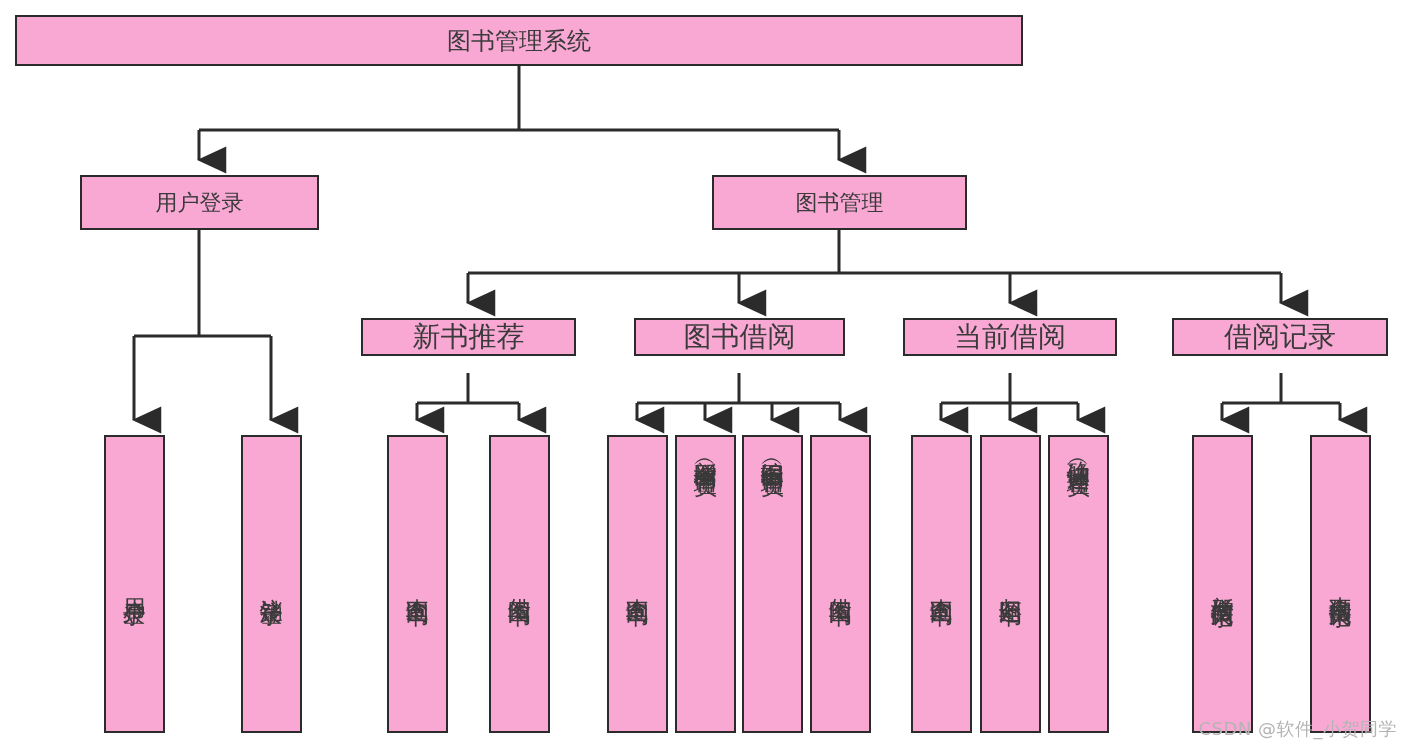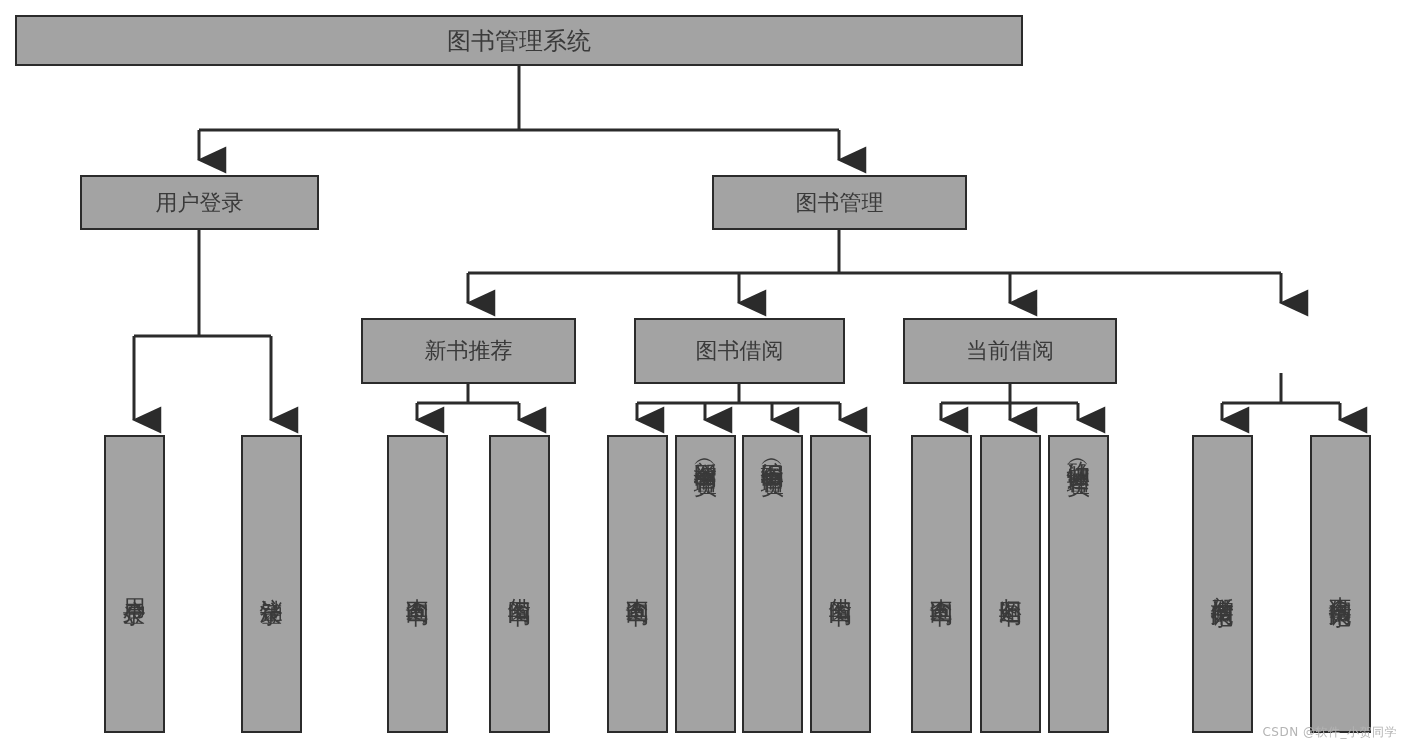--- a/index.html
+++ b/index.html
@@ -15,37 +15,37 @@
     width:1405px;height:747px;
   }
   #wires{
     position:absolute;left:0;top:0;
     width:1405px;height:747px;
     pointer-events:none;
   }
   .node{
     position:absolute;
     box-sizing:border-box;
-    background:#a3a3a3;
+    background:#f9a8d4;
     border:2.5px solid #2b2b2b;
     display:flex;
     align-items:center;
     justify-content:center;
     color:#3a3a3a;
     z-index:2;
   }
   .node.root{
     left:15px;top:15px;width:1008px;height:51px;
     font-size:24px;
   }
   .node.lvl1{
     top:175px;height:55px;font-size:22px;
   }
   .node.lvl2{
-    top:318px;height:66px;font-size:22px;
+    top:318px;height:38px;font-size:28px;
   }
   .node.leaf{
     top:435px;height:298px;
     font-size:23px;
     align-items:center;
     justify-content:center;
     padding:4px 0;
   }
   .vtext{
     writing-mode:vertical-rl;
@@ -55,21 +55,21 @@
     white-space:nowrap;
     color:#3a3a3a;
   }
   .leaf-tall .vtext{
     align-self:flex-start;
     margin-top:2px;
   }
   .watermark{
     position:absolute;
     right:8px;bottom:6px;
-    font-size:12px;
+    font-size:18px;
     color:#b4b4b4;
     letter-spacing:0.5px;
     z-index:5;
     white-space:nowrap;
   }
 </style>
 </head>
 <body>
 
 <div id="diagram">
@@ -127,20 +127,21 @@
   </svg>
 
   <div class="node root">图书管理系统</div>
 
   <div class="node lvl1" style="left:80px;width:239px;">用户登录</div>
   <div class="node lvl1" style="left:712px;width:255px;font-family:Liberation Mono, monospace;">图书管理</div>
 
   <div class="node lvl2" style="left:361px;width:215px;">新书推荐</div>
   <div class="node lvl2" style="left:903px;width:214px;">当前借阅</div>
   <div class="node lvl2" style="left:634px;width:211px;">图书借阅</div>
+  <div class="node lvl2" style="left:1172px;width:216px;">借阅记录</div>
 
   <div class="node leaf" style="left:104px;width:61px;">
     <span class="vtext">用户登录</span>
   </div>
   <div class="node leaf" style="left:241px;width:61px;">
     <span class="vtext">注销登录</span>
   </div>
 
   <div class="node leaf" style="left:387px;width:61px;">
     <span class="vtext">查询图书</span>

